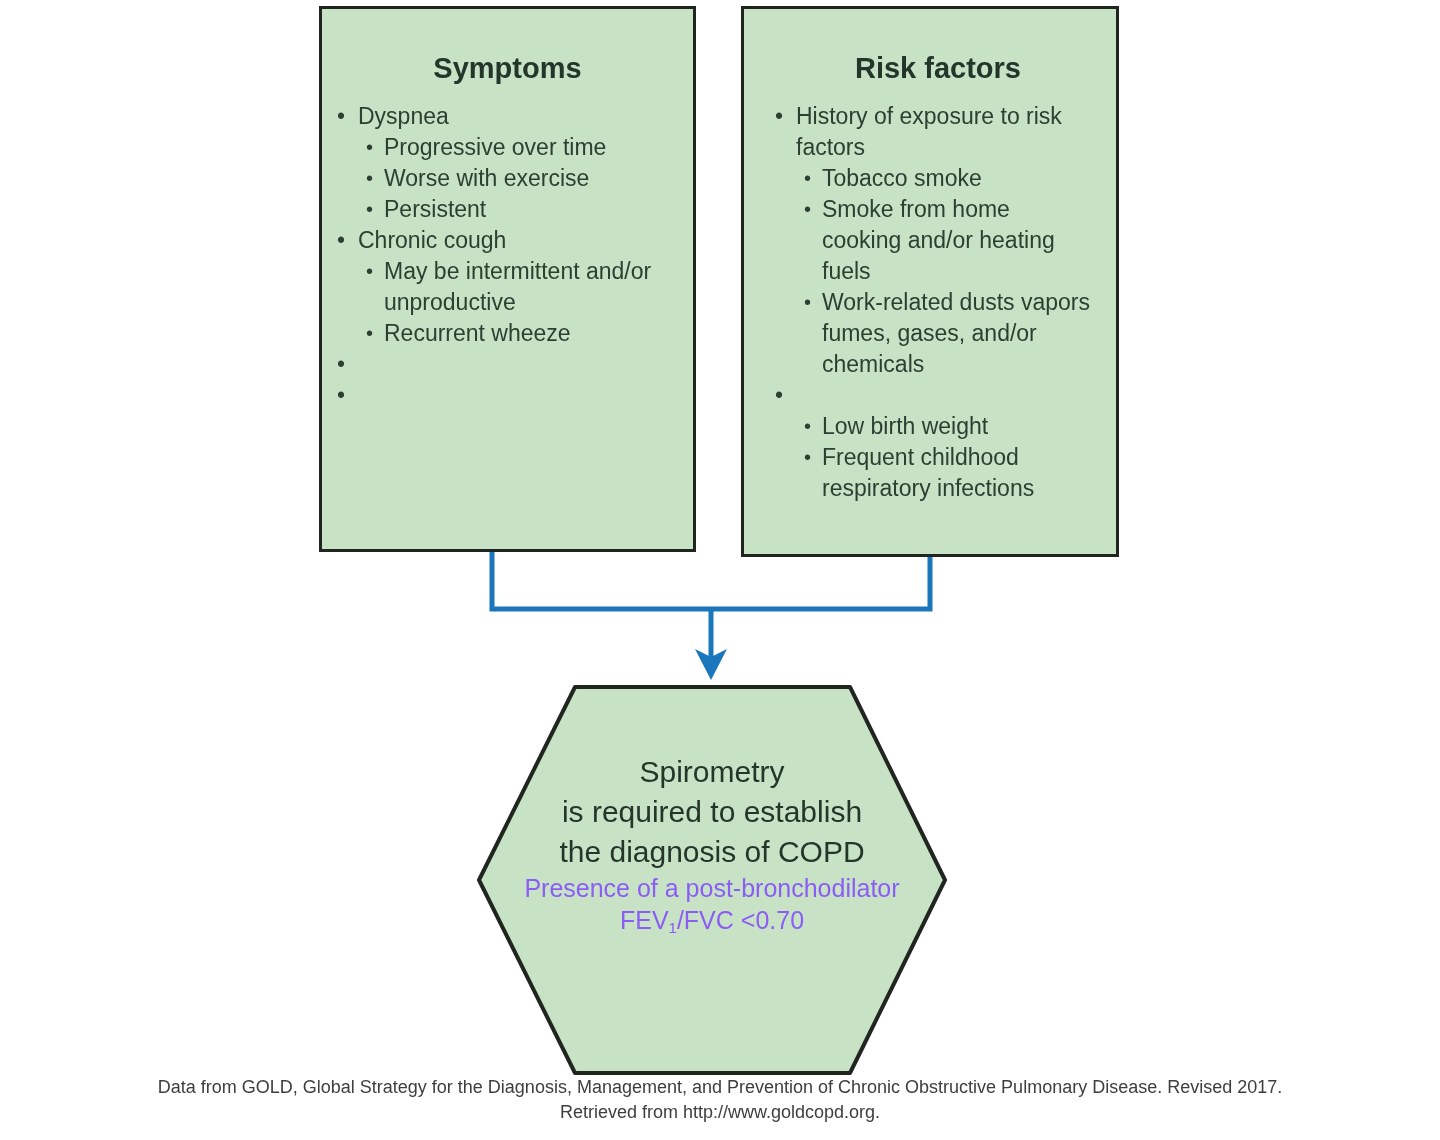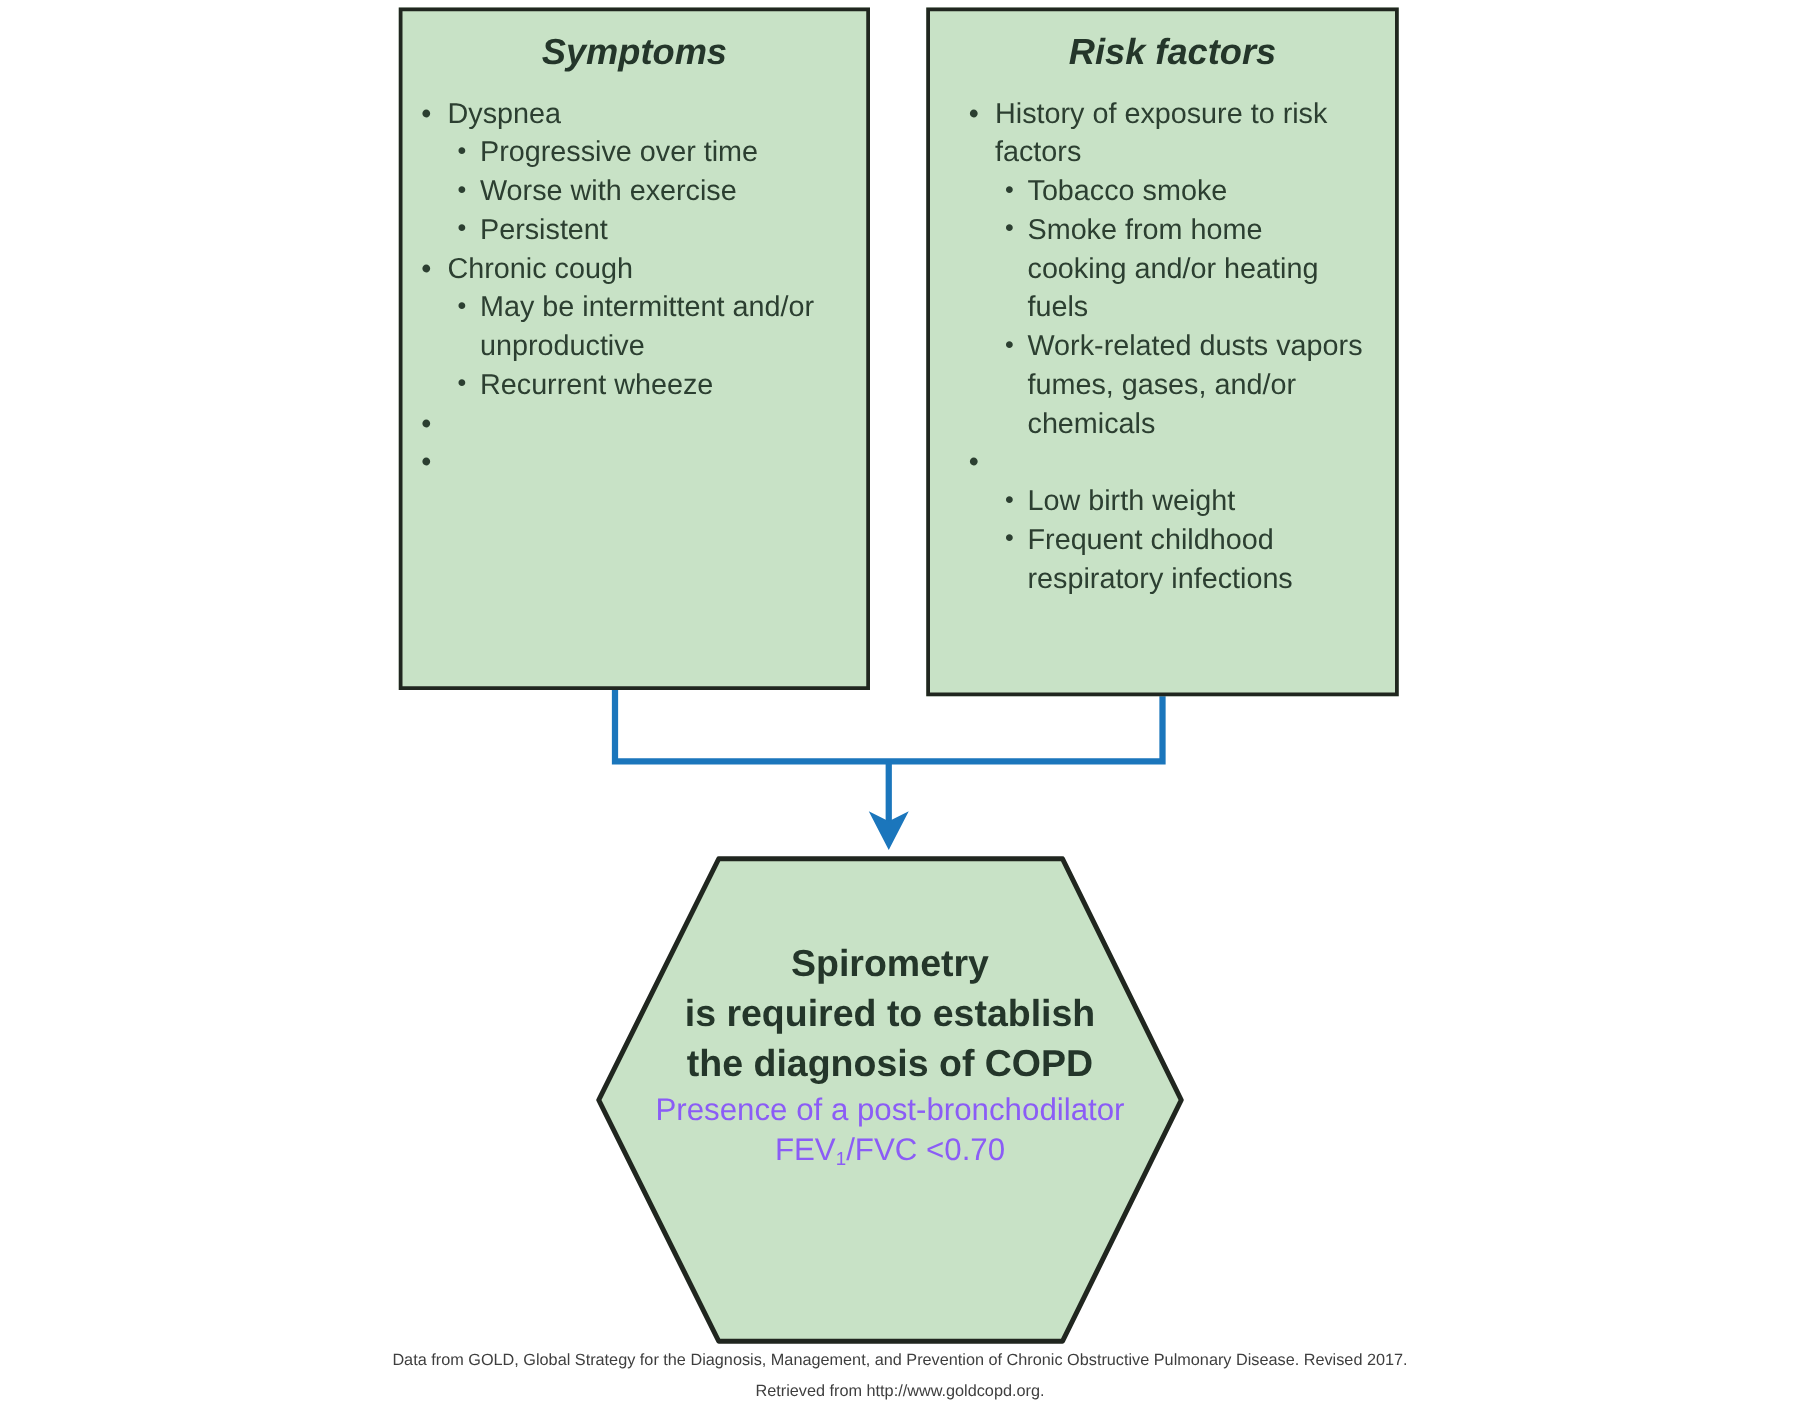--- a/index.html
+++ b/index.html
@@ -23,23 +23,22 @@
     box-sizing: border-box;
     color: #2c3f31;
   }
   .box-symptoms { left: 319px; top: 6px; width: 377px; height: 546px; }
   .box-risk     { left: 741px; top: 6px; width: 378px; height: 551px; padding-left: 16px; }
   .box-title {
     text-align: center;
     font-weight: 700;
     font-size: 29px;
     line-height: 34px;
-    margin: 16px 0 16px 0;
+    margin: 42px 0 16px 0;
     color: #24362a;
-    font-style: italic;
   }
   .li {
     display: flex;
     font-size: 23px;
     line-height: 31px;
     font-weight: 400;
   }
   .li .bullet { flex: none; }
   .lvl1 { padding-left: 15px; }
   .lvl1 .bullet { width: 21px; }
@@ -50,42 +49,42 @@
     position: absolute;
     left: 452px;
     top: 752px;
     width: 520px;
     text-align: center;
     color: #24362a;
   }
   .hex-bold {
     font-size: 30px;
     line-height: 40px;
-    font-weight: 700;
+    font-weight: 400;
   }
   .hex-small {
     font-size: 25px;
     line-height: 32px;
     font-weight: 400;
     color: #8b5cf6;
   }
   .hex-small sub {
     font-size: 15px;
     vertical-align: baseline;
     position: relative;
     top: 4px;
   }
   .caption {
     position: absolute;
     left: 0;
     top: 1075px;
     width: 1440px;
     text-align: center;
     color: #3e3e3e;
-    font-size: 13px;
+    font-size: 18px;
     line-height: 25px;
   }
 </style>
 </head>
 <body>
 
 <div class="stage">
 
   <svg class="diagram-layer" viewBox="0 0 1440 1140">
     <polyline points="492,550 492,609 930,609 930,553" fill="none" stroke="#1b76bc" stroke-width="5"></polyline>

